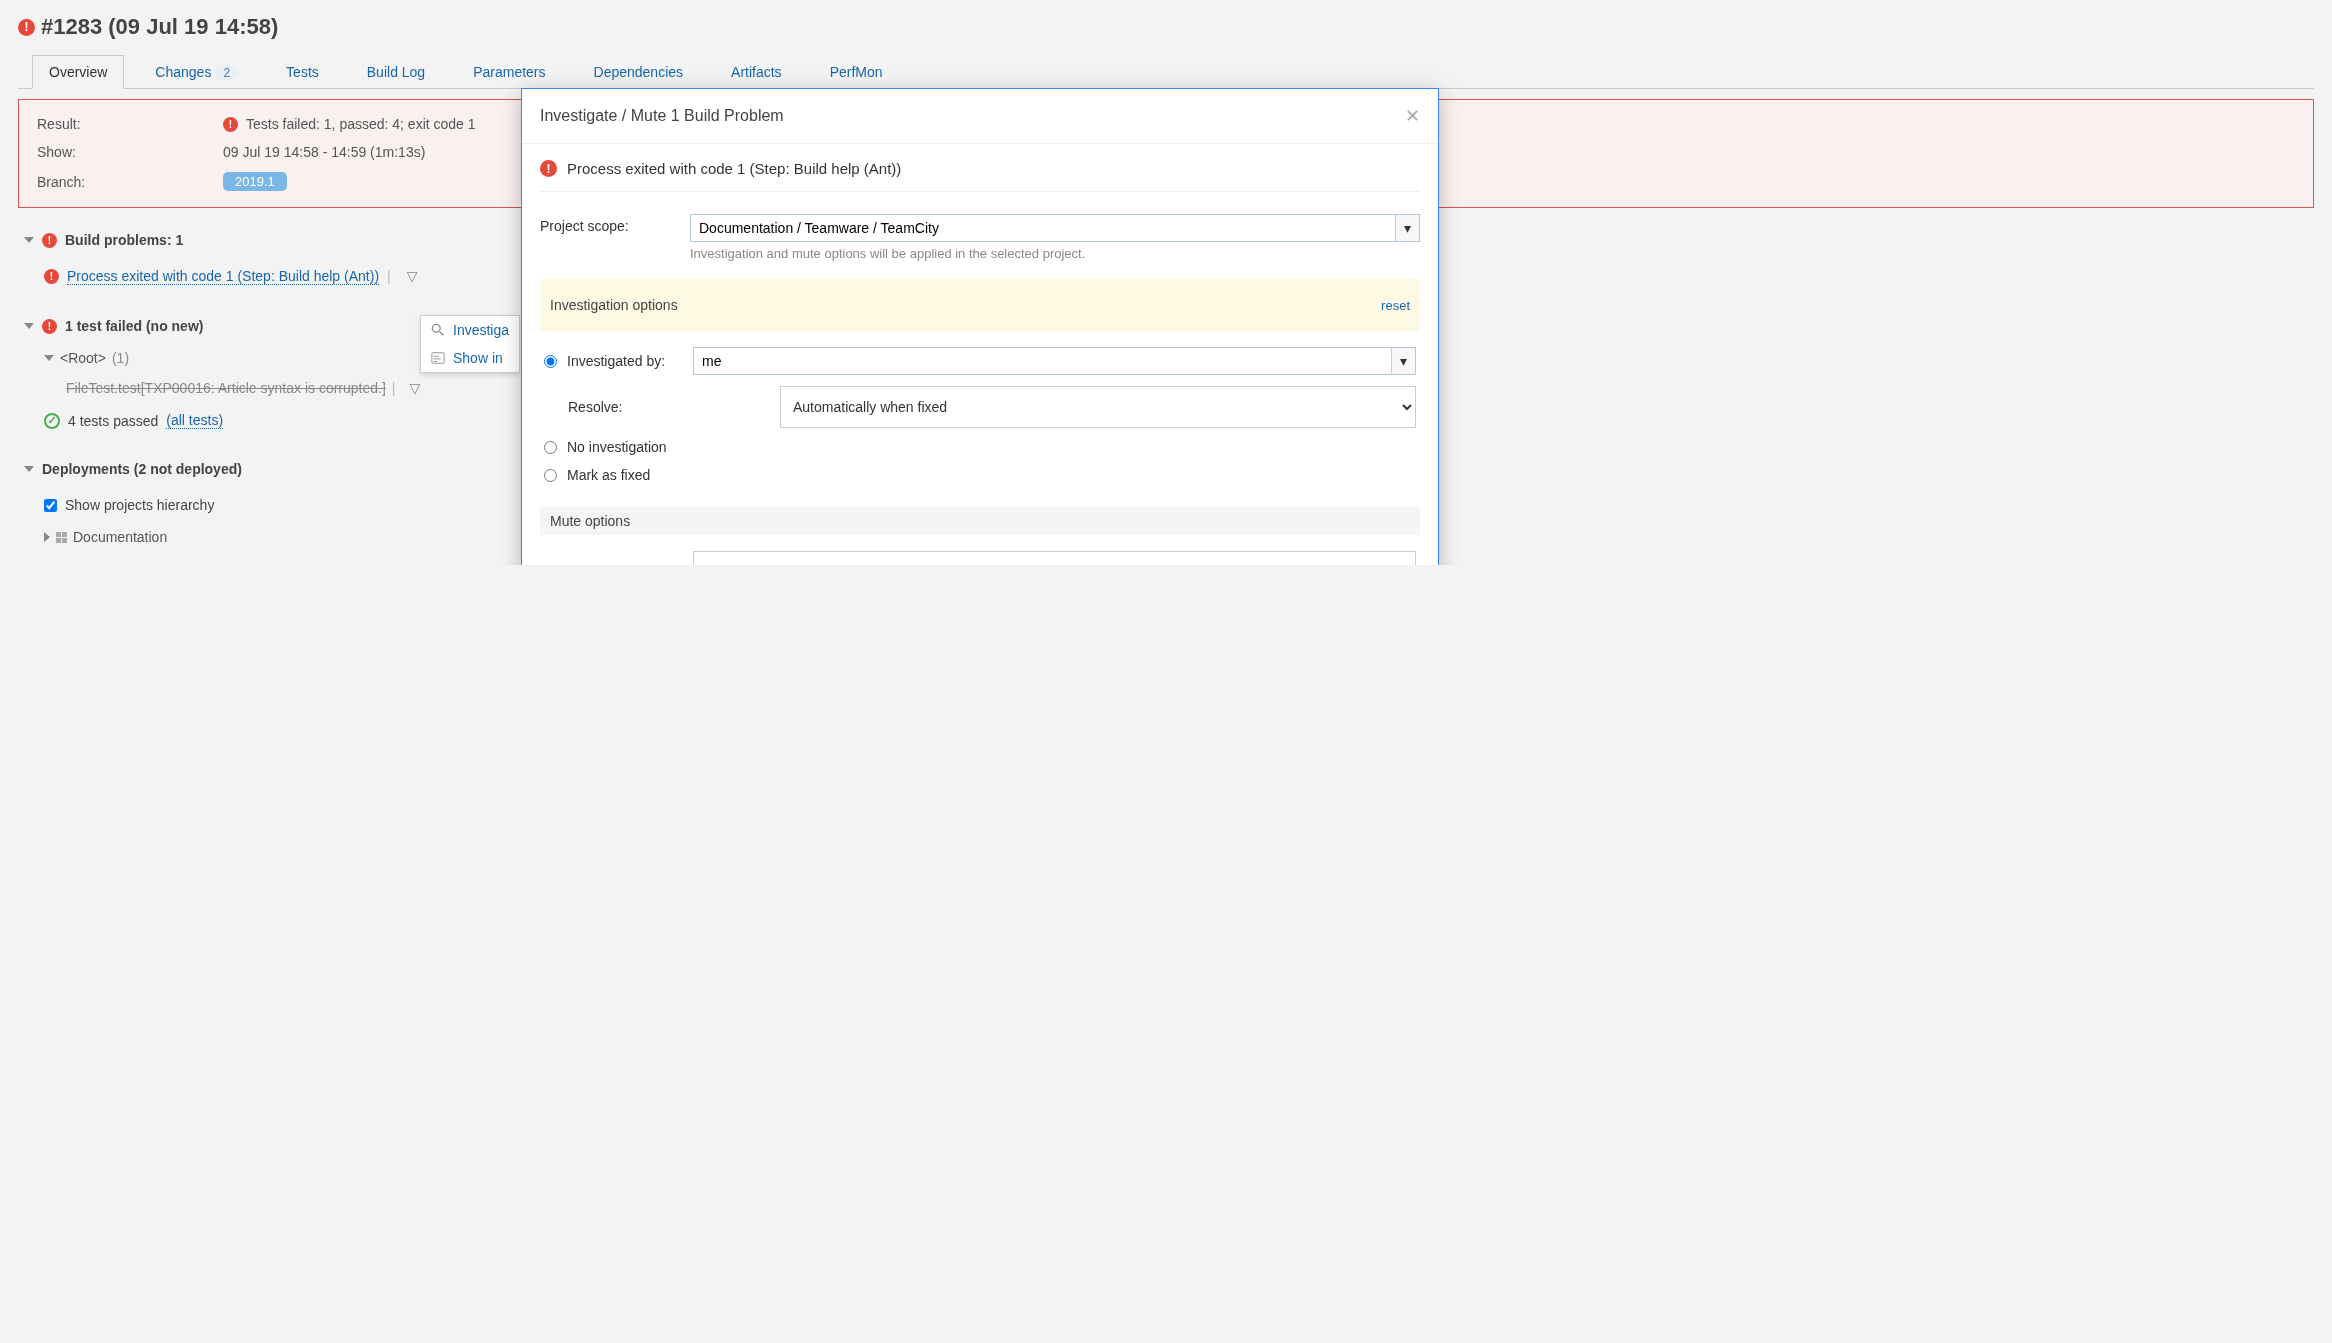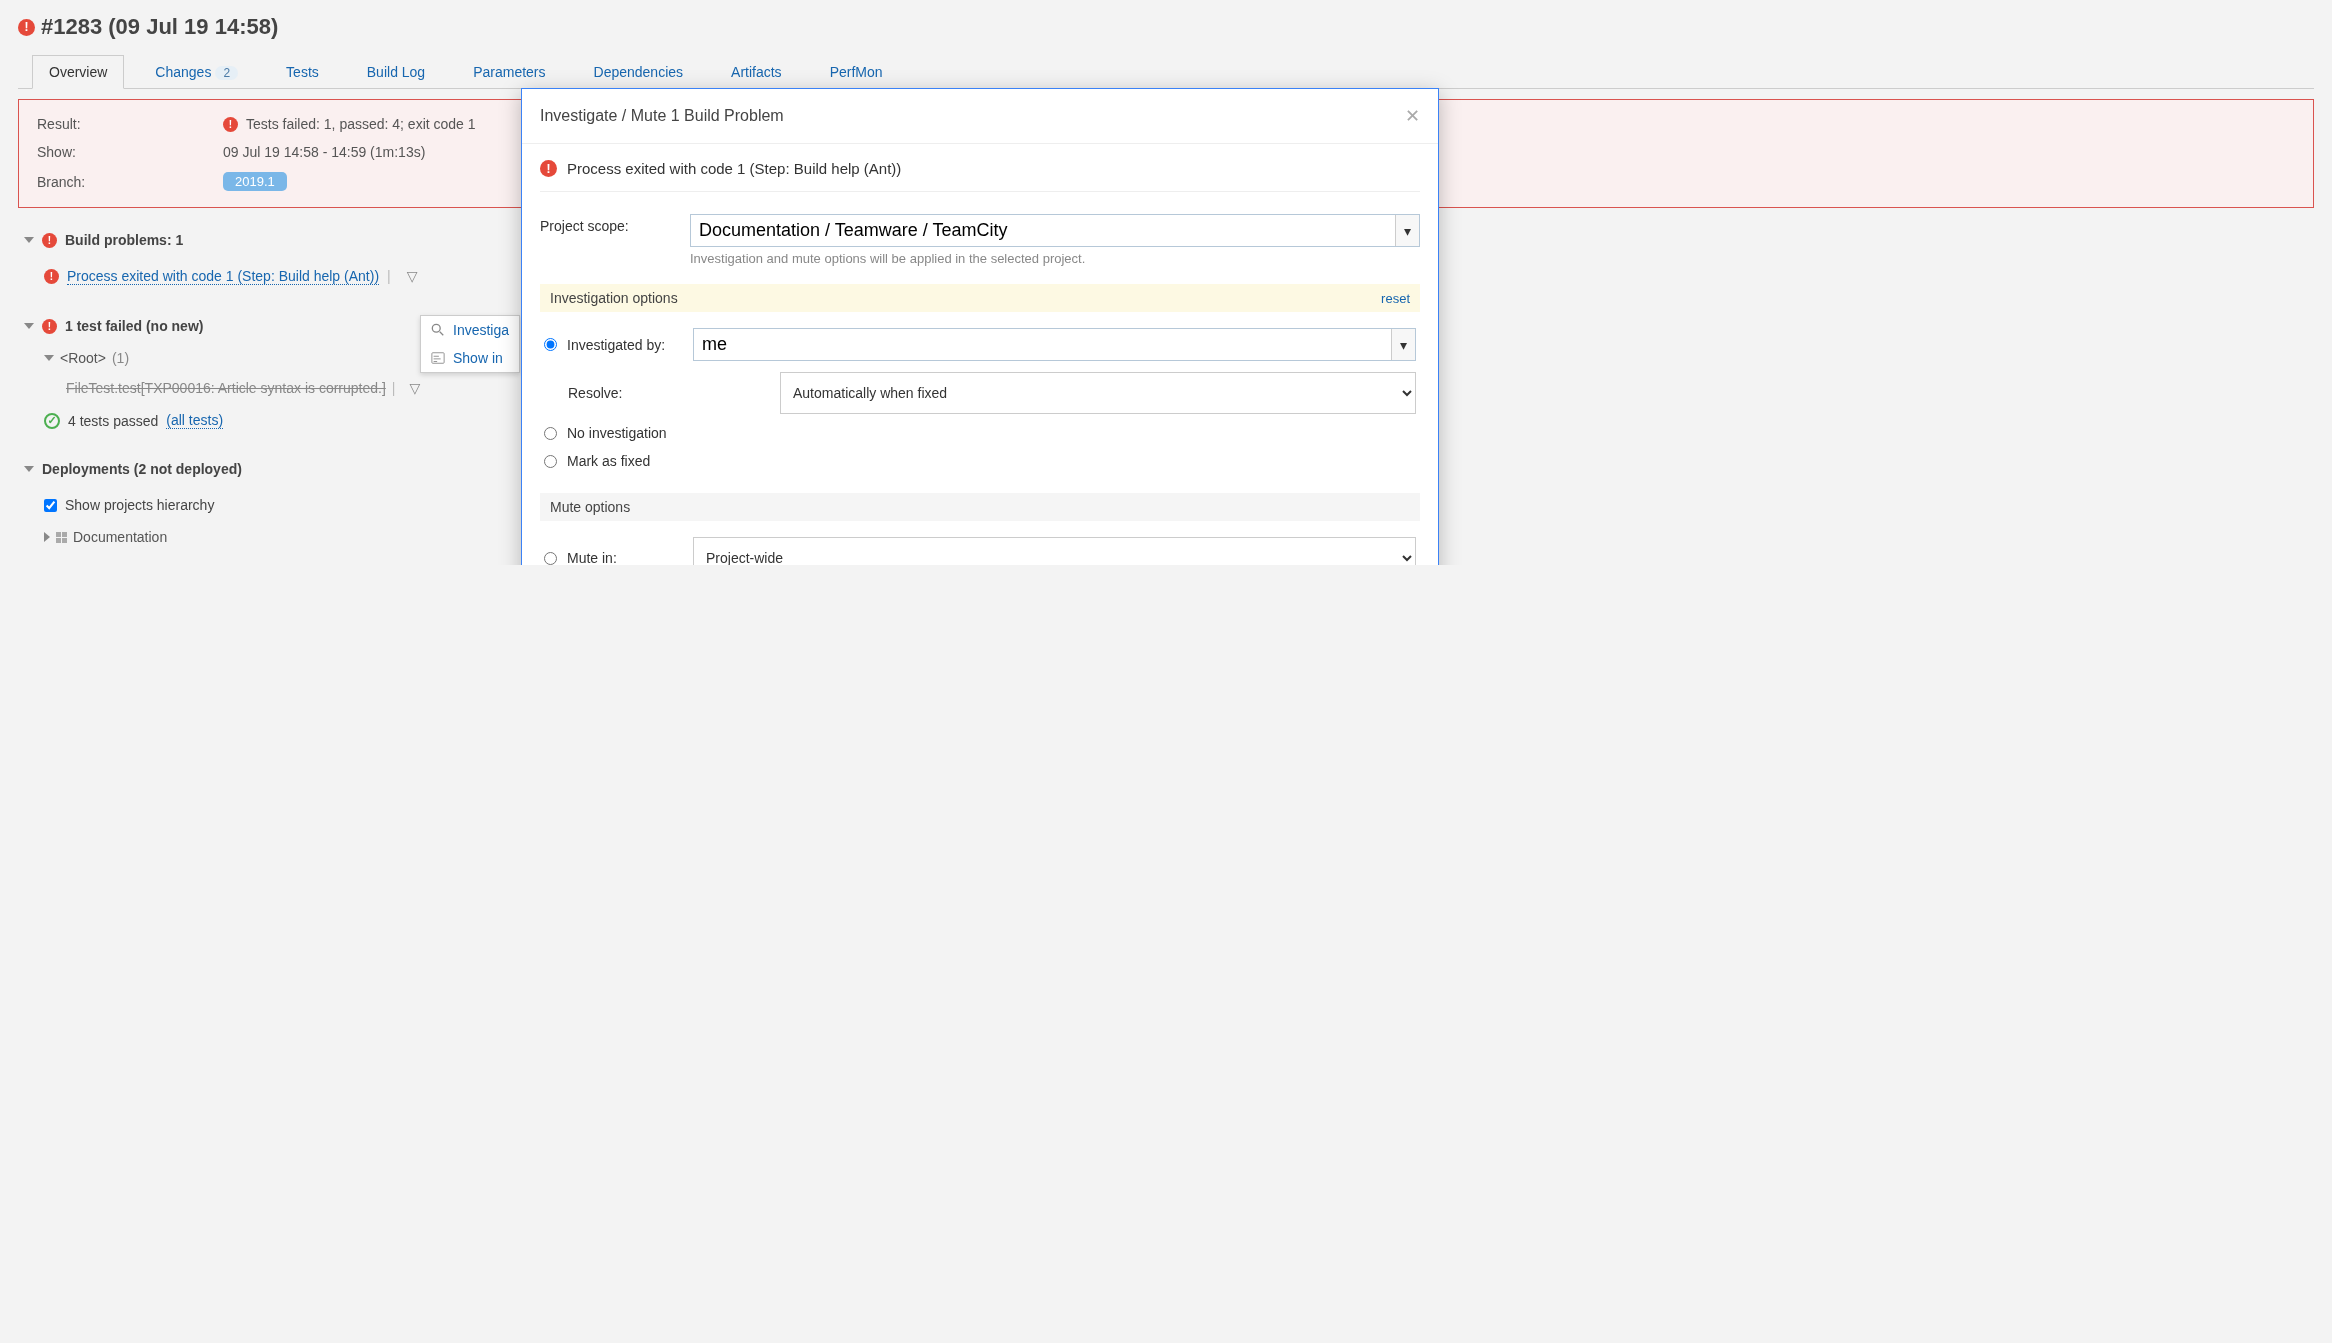--- a/index.html
+++ b/index.html
@@ -32,33 +32,33 @@
 .popup-item svg { width:14px; height:14px; }
 .dialog { position: absolute; top: 88px; left: 521px; width: 918px; background: #fff; border: 1px solid #3b82f6; box-shadow: 0 5px 20px rgba(0,0,0,0.25); z-index: 10; }
 .dlg-head { padding: 16px 18px; display: flex; justify-content: space-between; align-items: center; border-bottom: 1px solid #eee; color: #444; font-size: 16px; }
 .dlg-close { color: #aaa; cursor: pointer; font-size: 18px; }
 .dlg-body { padding: 16px 18px; }
 .dlg-problem { display: flex; align-items: center; gap: 10px; font-size: 15px; color: #333; padding-bottom: 14px; border-bottom: 1px solid #eee; margin-bottom: 16px; }
 .form-row { display: flex; align-items: flex-start; padding: 6px 0; }
 .form-label { width: 150px; color: #333; padding-top: 4px; }
 .form-field { flex: 1; }
 .hint { color: #888; font-size: 13px; margin-top: 4px; }
-.opt-header { background: #fdf9e3; padding: 6px 10px; display: flex; justify-content: space-between; align-items: center; margin-top: 12px; font-size: 14px; color: #444; }
+.opt-header { background: #fdf9e3; padding: 18px 10px; display: flex; justify-content: space-between; align-items: center; margin-top: 12px; font-size: 14px; color: #444; }
 .opt-header .rst { color: #1766af; cursor: pointer; font-size: 13px; }
 .opt-body { padding: 10px 4px 4px 4px; }
 .radio-row { display: flex; align-items: center; padding: 6px 0; gap: 10px; }
 .radio-row label { color: #333; }
 .sub-row { display: flex; align-items: center; padding: 5px 0 5px 0; }
 .sub-label { width: 126px; margin-left: 24px; color: #333; }
 .mute-header { background: #f5f5f5; padding: 6px 10px; margin-top: 14px; color:#444; }
 .comment-header { background: #f5f5f5; padding: 6px 10px; margin-top: 14px; color:#444; }
 textarea.comment { width: 100%; height: 80px; border: 1px solid #ccc; padding: 6px; margin-top: 8px; resize: both; font-family: inherit; }
 select, .combo { width: 100%; border: 1px solid #ccc; padding: 11px 8px; font-size: 14px; background: #fff; color: #333; font-family: inherit; }
 .combo-wrap { display:flex; border:1px solid #b6c8d8; }
-.combo-wrap input { flex:1; border:none; padding:5px 8px; font-size:18px; outline:none; font-family:inherit; }
+.combo-wrap input { flex:1; border:none; padding:5px 8px; font-size:14px; outline:none; font-family:inherit; }
 .combo-wrap .cbtn { width:24px; display:flex; align-items:center; justify-content:center; border-left:1px solid #ccc; background:#f7f7f7; cursor:pointer; }
 .btn-row { padding: 16px 0 4px 0; display: flex; gap: 10px; border-top: 1px solid #eee; margin-top: 14px; }
 .btn { padding: 7px 18px; border-radius: 4px; border: 1px solid #ccc; background: #fff; cursor: pointer; font-size: 14px; }
 .btn.primary { background: #2a73c0; color: #fff; border-color: #2a66a8; }
 .grid-icon { display:inline-grid; grid-template-columns:5px 5px; grid-template-rows:5px 5px; gap:1px; }
 .grid-icon span { background:#aaa; }
 </style>
 </head>
 <body>
 

